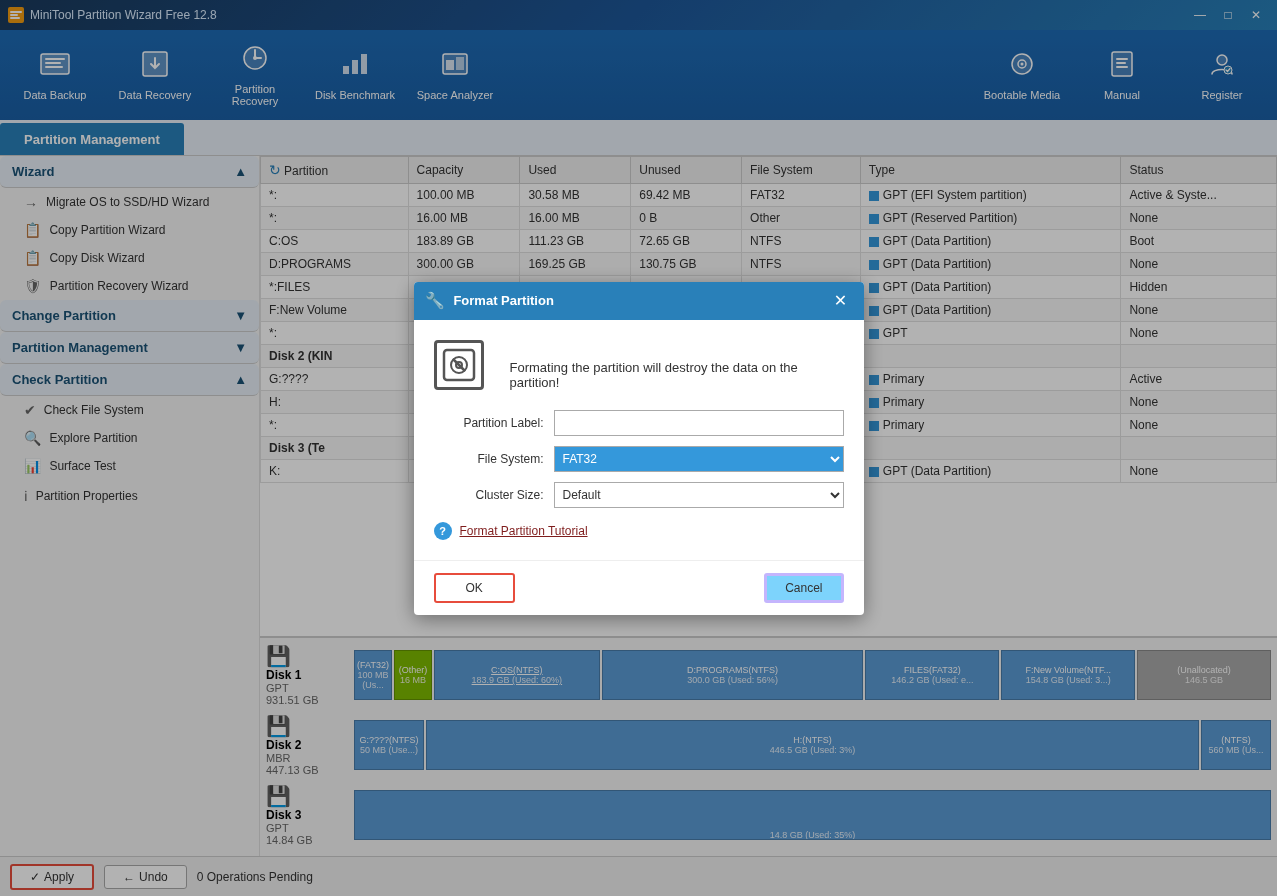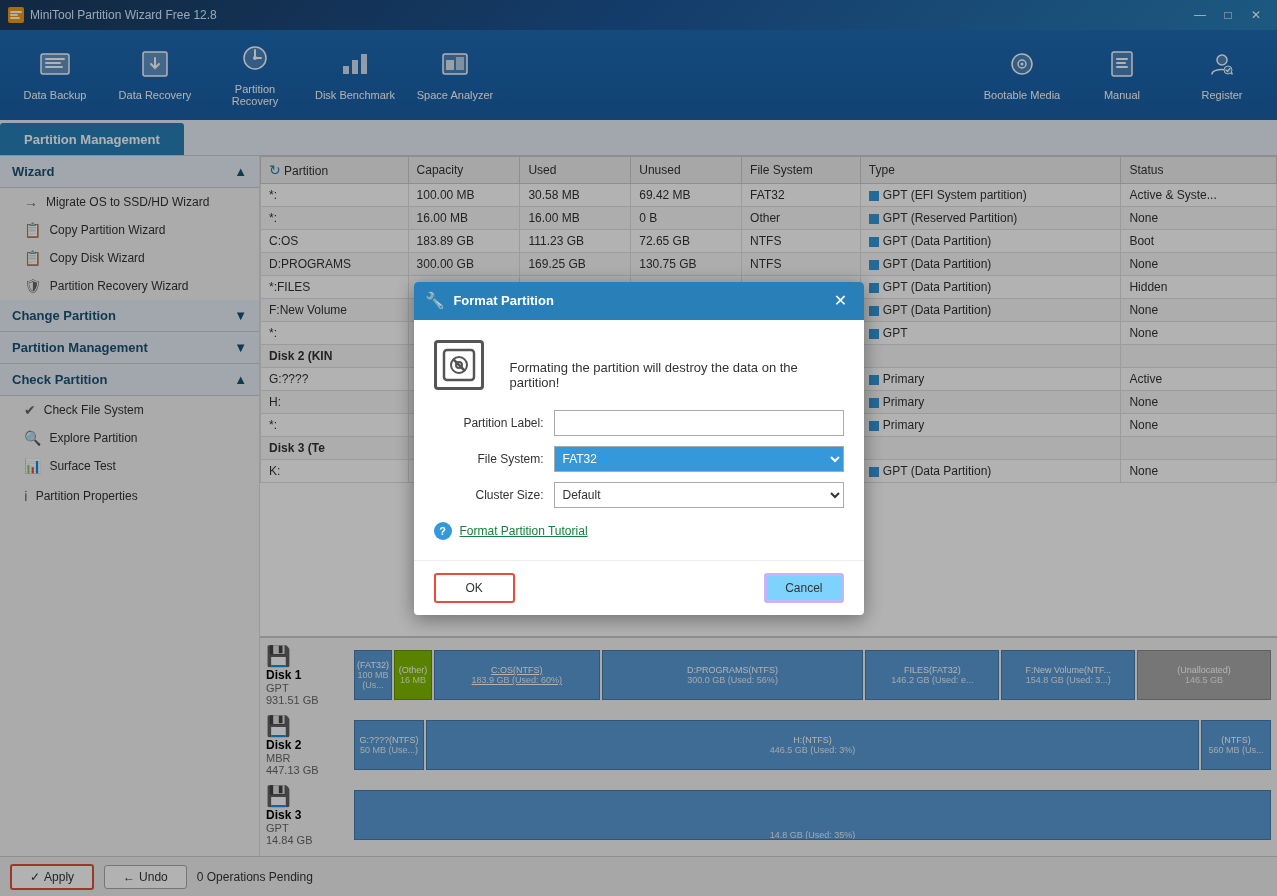--- a/index.html
+++ b/index.html
@@ -96,20 +96,21 @@
       display: flex;
       align-items: center;
       justify-content: space-between;
       padding: 8px 12px;
       font-weight: bold;
       font-size: 13px;
       color: #1a5276;
       cursor: pointer;
       background: #e8f0f8;
       border-bottom: 1px solid #ccc;
+      border-radius: 6px;
     }
     .sidebar-item {
       display: flex;
       align-items: center;
       padding: 6px 12px 6px 24px;
       font-size: 12px;
       color: #333;
       cursor: pointer;
       gap: 8px;
     }
@@ -368,21 +369,21 @@
       background: #3498db;
       border-radius: 50%;
       color: white;
       display: flex;
       align-items: center;
       justify-content: center;
       font-size: 11px;
       font-weight: bold;
     }
     .modal-link {
-      color: #15803d;
+      color: #7f1d1d;
       text-decoration: underline;
       cursor: pointer;
       font-size: 12px;
     }
     .modal-footer {
       display: flex;
       justify-content: space-between;
       gap: 10px;
       padding: 12px 20px;
       border-top: 1px solid #eee;

